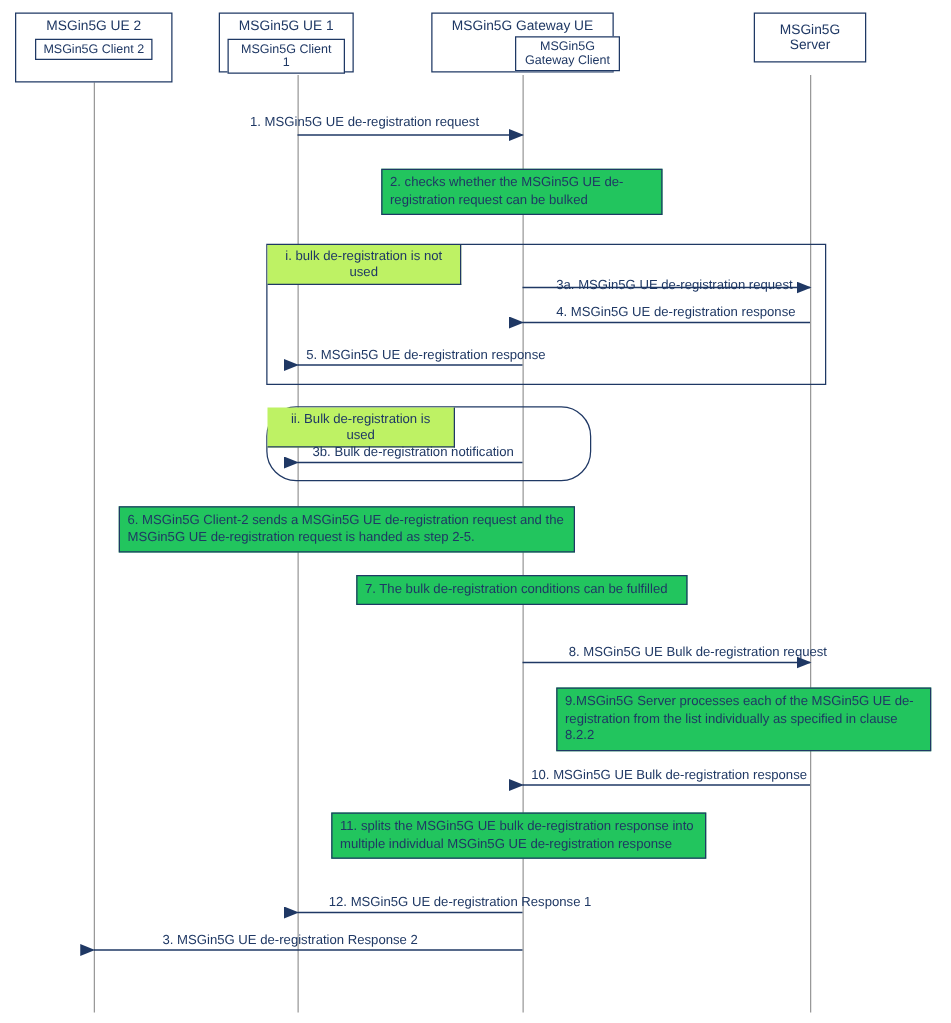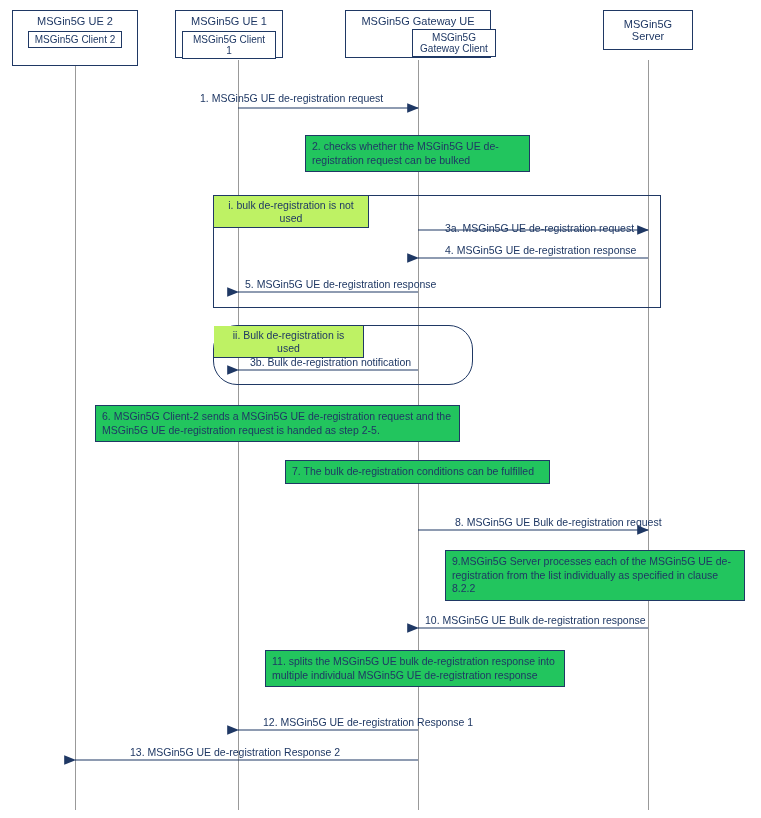--- a/index.html
+++ b/index.html
@@ -149,13 +149,13 @@
 <div class="msg-label" style="left:435px; top:516px;padding-left:20px;">8. MSGin5G UE Bulk de-registration request</div>
 
 <div class="note-box" style="left:445px; top:550px; width:300px;">9.MSGin5G Server processes each of the MSGin5G UE de-registration from the list individually as specified in clause 8.2.2</div>
 
 <div class="msg-label" style="left:425px; top:614px;">10. MSGin5G UE Bulk de-registration response</div>
 
 <div class="note-box" style="left:265px; top:650px; width:300px;">11. splits the MSGin5G UE bulk de-registration response into multiple individual MSGin5G UE de-registration response</div>
 
 <div class="msg-label" style="left:263px; top:716px;">12. MSGin5G UE de-registration Response 1</div>
 
-<div class="msg-label" style="left:130px; top:746px;">13. MSGin5G UE de-registration Response 2</div>
+<div class="msg-label" style="left:130px; top:746px;">3. MSGin5G UE de-registration Response 2</div>
 
 </body></html>

